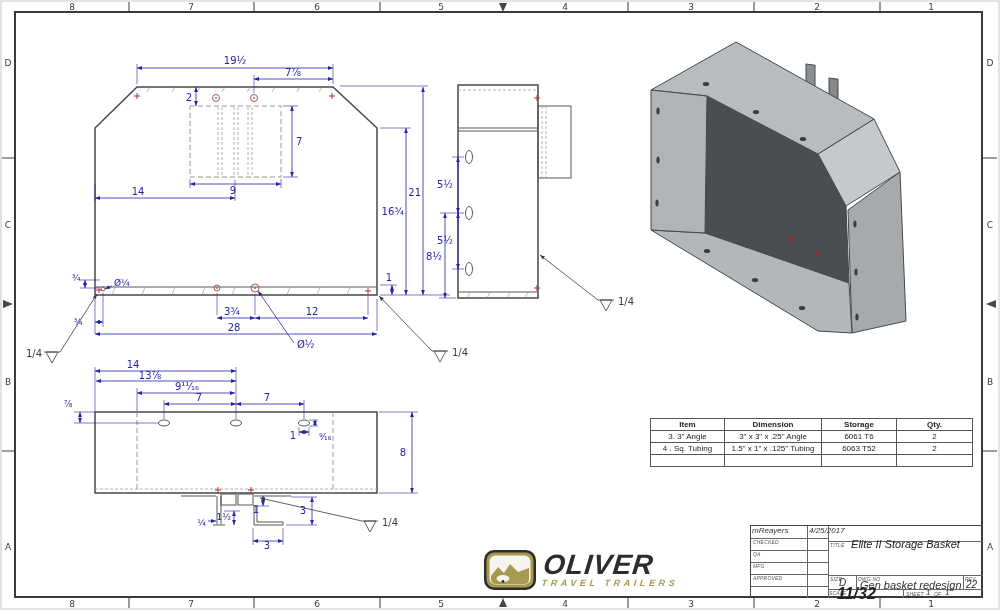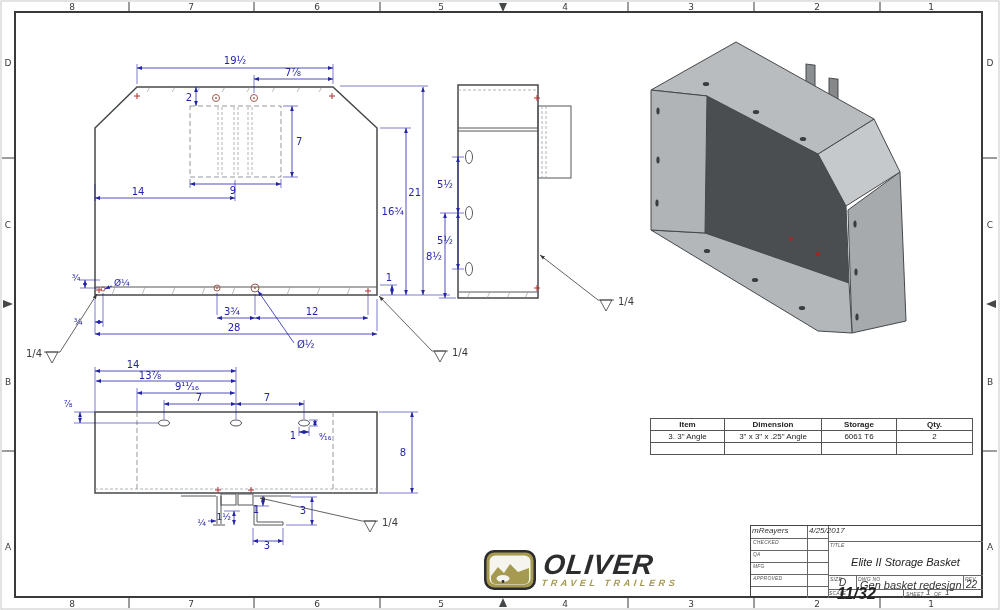--- a/index.html
+++ b/index.html
@@ -411,20 +411,26 @@
     <th style="width:70px">Storage</th>
     <th style="width:71px">Qty.</th>
   </tr>
   <tr>
     <td>3. 3" Angle</td>
     <td>3" x 3" x .25" Angle</td>
     <td>6061 T6</td>
     <td>2</td>
   </tr>
   <tr>
+    <td>4 . Sq. Tubing</td>
+    <td>1.5" x 1" x .125" Tubing</td>
+    <td>6063 T52</td>
+    <td>2</td>
+  </tr>
+  <tr>
     <td></td>
     <td></td>
     <td></td>
     <td></td>
   </tr>
 </tbody>
     </table>
 
 <div id="tblock">
 
@@ -443,21 +449,21 @@
   <div class="abs vl" style="left:152px;top:63px;height:9px"></div>
 
   <div class="abs" style="left:1px;top:0;font-size:8px;white-space:nowrap">mReayers</div>
   <div class="abs" style="left:58px;top:0;font-size:8px;white-space:nowrap;z-index:2">4/25/2017</div>
   <div class="abs lbl" style="left:2px;top:13px">CHECKED</div>
   <div class="abs lbl" style="left:2px;top:25px">QA</div>
   <div class="abs lbl" style="left:2px;top:37px">MFG</div>
   <div class="abs lbl" style="left:2px;top:49px">APPROVED</div>
 
   <div class="abs lbl" style="left:79px;top:16px">TITLE</div>
-  <div class="abs" style="left:77px;top:30px;width:155px;text-align:center;font-size:11px;color:#222">Elite II Storage Basket</div>
+  <div class="abs" style="left:77px;top:12px;width:155px;text-align:center;font-size:11px;color:#222">Elite II Storage Basket</div>
 
   <div class="abs lbl" style="left:79px;top:50px">SIZE</div>
   <div class="abs" style="left:88px;top:51px;font-size:10px">D</div>
   <div class="abs lbl" style="left:107px;top:50px">DWG NO</div>
   <div class="abs" style="left:109px;top:53px;font-size:11px;white-space:nowrap">Gen basket redesign</div>
   <div class="abs lbl" style="left:214px;top:50px">REV</div>
   <div class="abs" style="left:215px;top:53px;font-size:10px">22</div>
 
   <div class="abs lbl" style="left:78px;top:64px">SCALE</div>
   <div class="abs" style="left:86px;top:59px;font-size:16px;font-weight:bold;color:#222">11/32</div>

